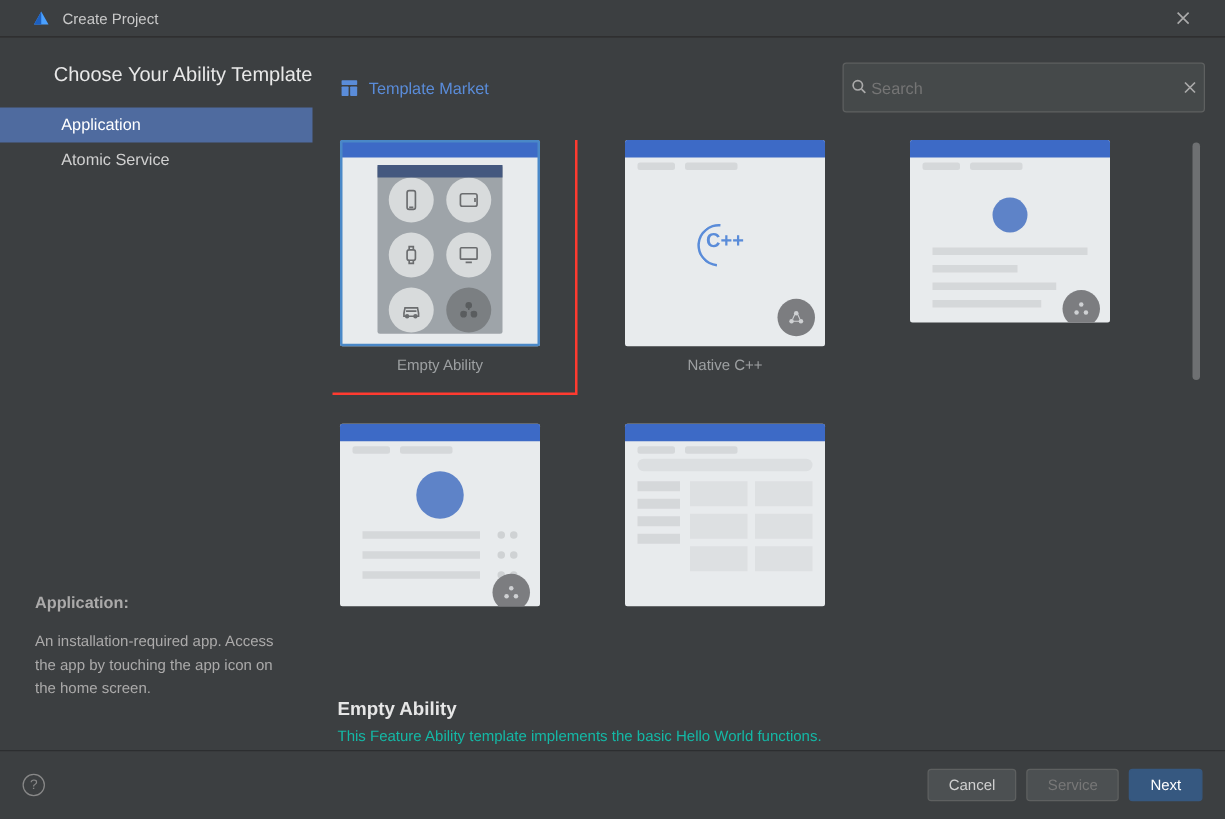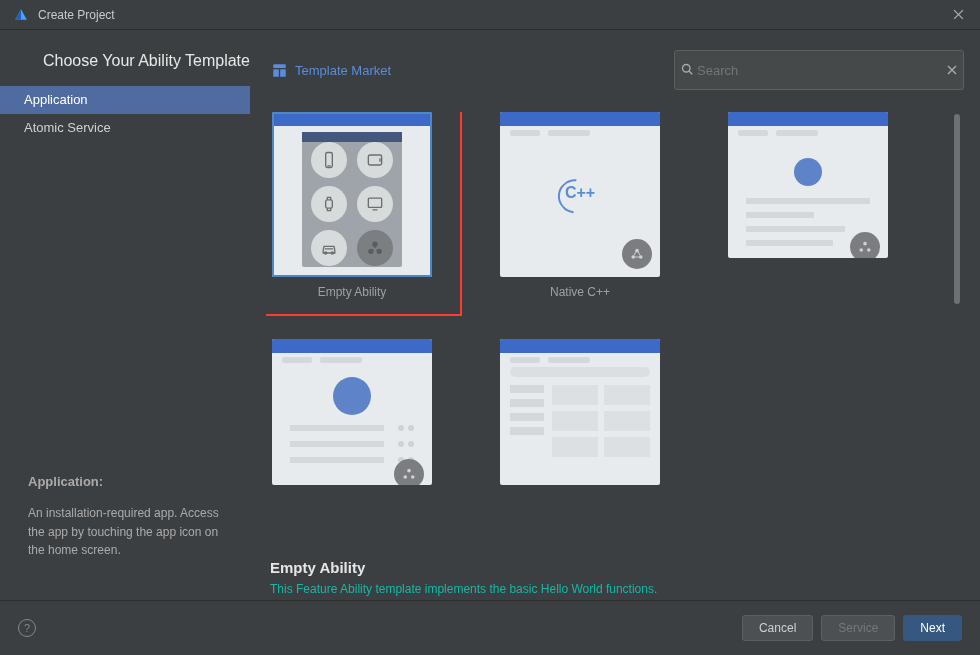--- a/index.html
+++ b/index.html
@@ -1,29 +1,29 @@
 <!DOCTYPE html>
 <html><head>
   <meta charset="utf-8">
   <style>
     * { margin: 0; padding: 0; box-sizing: border-box; font-family: "Segoe UI", Arial, sans-serif; }
     html, body { width: 980px; height: 655px; overflow: hidden; background: #3c3f41; color: #bbbbbb; }
 
     
-    .titlebar { height: 30px; display: flex; align-items: center; padding: 0 8px; background: #3c3f41; border-bottom: 1px solid #2b2b2b; }
+    .titlebar { height: 30px; display: flex; align-items: center; padding: 0 20px; background: #3c3f41; border-bottom: 1px solid #2b2b2b; }
     .titlebar .logo { width: 14px; height: 14px; margin-right: 10px; margin-left: 6px; }
     .titlebar .title { font-size: 12px; color: #c9c9c9; flex: 1; }
     .titlebar .close { width: 28px; height: 28px; display: flex; align-items: center; justify-content: center; cursor: pointer; color: #aaa; font-size: 14px; }
 
     
     .main { display: flex; height: 570px; }
     .sidebar { width: 250px; padding: 22px 0 0 0; }
     .page-title { font-size: 16px; color: #e8e8e8; padding: 0 0 12px 28px; margin-left: 15px; }
     .app-type-list { margin-top: 4px; }
-    .app-type { height: 28px; line-height: 28px; padding-left: 24px; font-size: 13px; color: #d0d0d0; cursor: pointer; }
+    .app-type { height: 28px; line-height: 28px; padding-left: 49px; font-size: 13px; color: #d0d0d0; cursor: pointer; }
     .app-type.selected { background: #4f6b9f; color: #ffffff; }
     .sidebar-desc { position: absolute; bottom: 95px; left: 28px; width: 210px; color: #abaaaa; font-size: 12px; line-height: 1.55; }
     .sidebar-desc .label { margin-bottom: 12px; font-size: 13px; font-weight: bold; }
 
     .content { flex: 1; padding: 20px 16px 0 16px; position: relative; }
     .topbar { display: flex; align-items: center; margin-bottom: 22px; margin-left: 6px; }
     .market-link { color: #5a8cd9; font-size: 13px; display: flex; align-items: center; cursor: pointer; }
     .market-link .ico { width: 15px; height: 13px; margin-right: 8px; fill: #5a8cd9; }
     .spacer { flex: 1; }
     .search { display: flex; align-items: center; background: #45494a; border: 1px solid #5e6060; border-radius: 3px; height: 40px; width: 290px; padding: 0 6px; }

